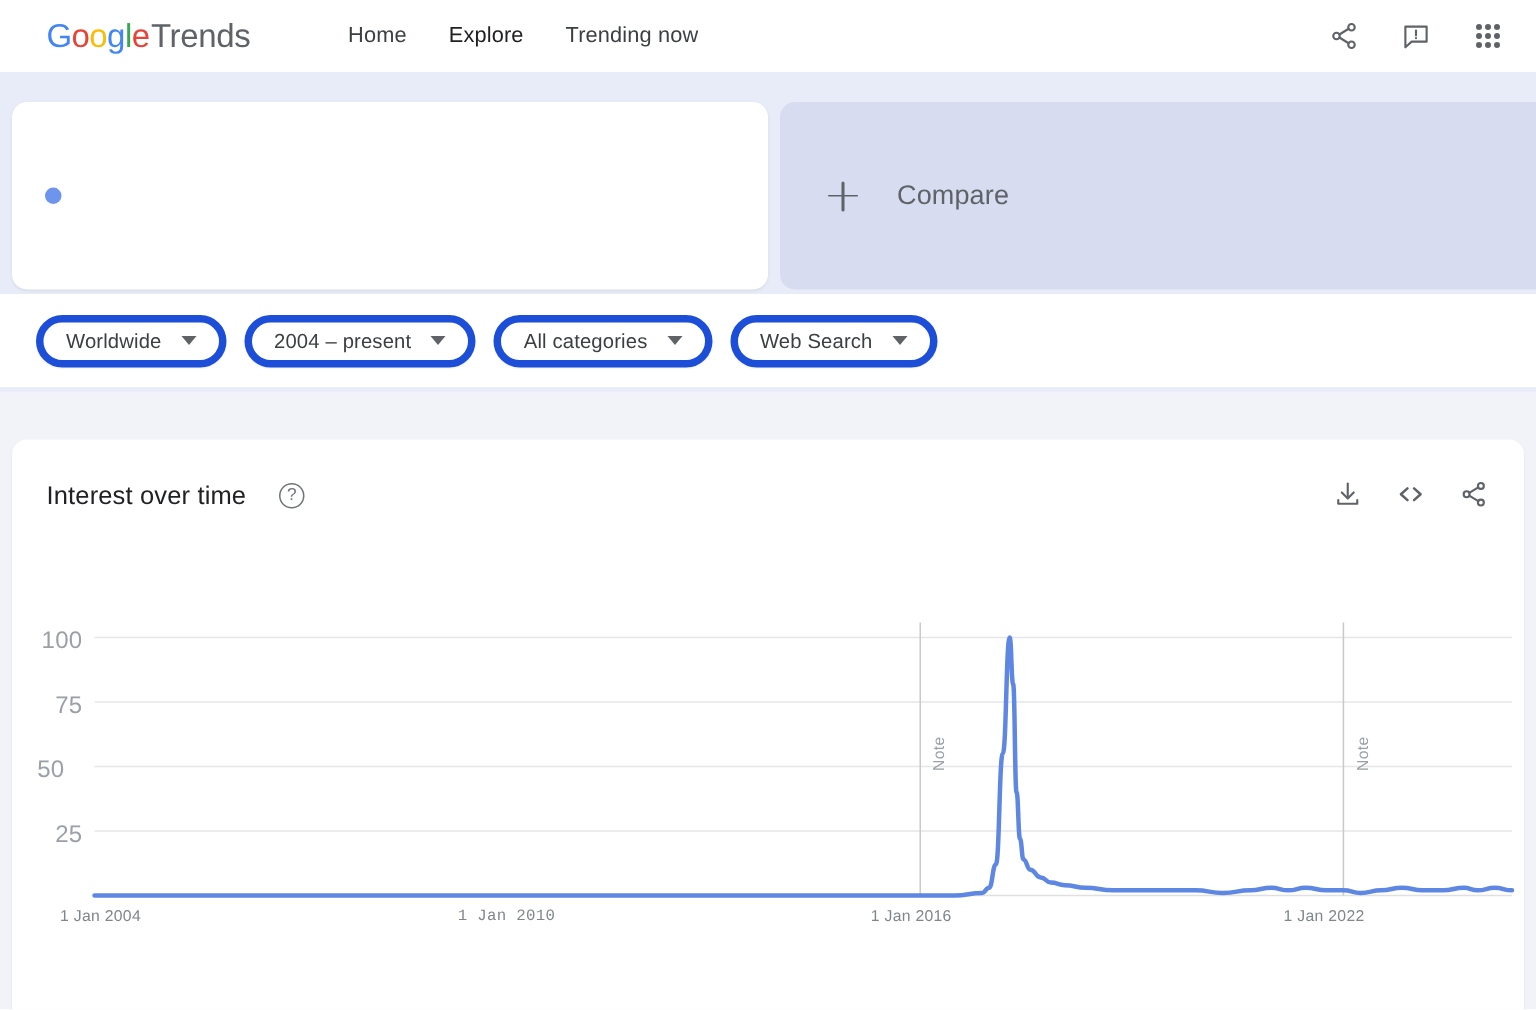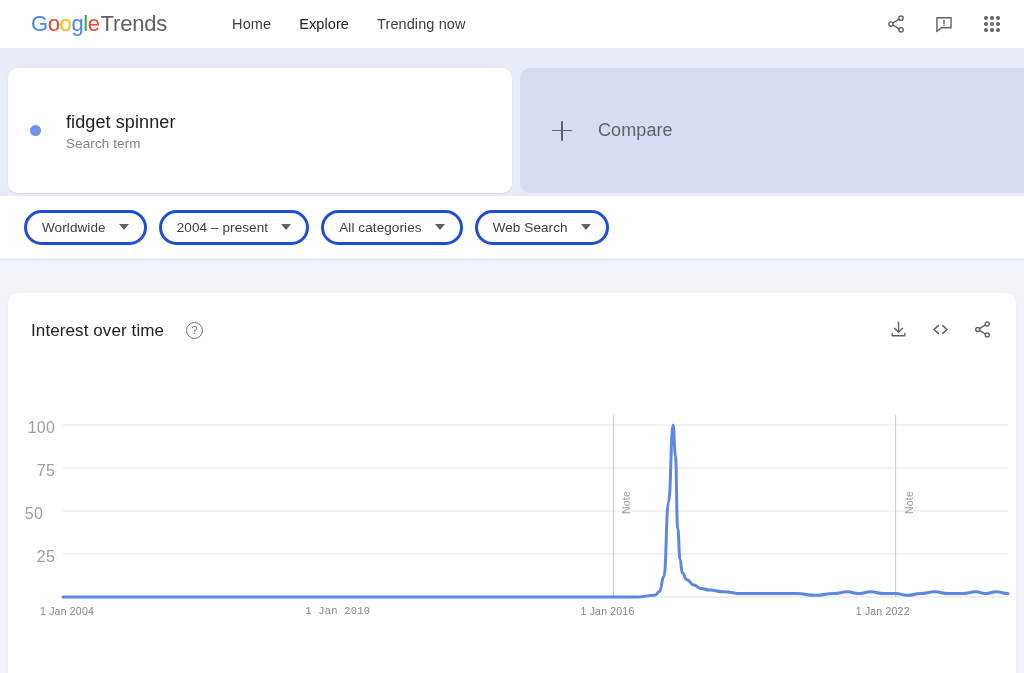--- a/index.html
+++ b/index.html
@@ -72,21 +72,21 @@
   .plus::before { left: 0; top: 9px; width: 20px; height: 1.6px; }
   .plus::after  { top: 0; left: 9px; height: 20px; width: 1.6px; }
   .comparelabel { margin-left: 26px; font-size: 18px; color: #5f6368; letter-spacing: 0.1px; }
 
   
   .filterbar {
     position: absolute; top: 196px; left: 0; width: 1024px; height: 62px;
     background: #ffffff; display: flex; align-items: center; padding-left: 24px;
   }
   .chip {
-    height: 35px; border: 3px solid #1d4ed8; border-radius: 18px; background: #fff;
+    height: 35px; border: 5px solid #1d4ed8; border-radius: 18px; background: #fff;
     display: inline-flex; align-items: center; padding: 0 15px; margin-right: 12px;
     font-size: 13.5px; color: #3c4043; cursor: pointer; letter-spacing: 0.1px;
     box-shadow: 0 1px 1px rgba(60,64,67,0.06);
   }
   .caret {
     width: 0; height: 0; margin-left: 13px;
     border-left: 5px solid transparent; border-right: 5px solid transparent;
     border-top: 6px solid #5f6368;
   }
 
@@ -176,24 +176,20 @@
             <i></i>
         </div>
       </div>
     </div>
   </div>
 
   <div class="band">
 
     <div class="termcard">
       <div class="dot"></div>
-      <div class="termtext">
-        <div class="term">fidget spinner</div>
-        <div class="sub">Search term</div>
-      </div>
     </div>
 
     <div class="comparecard">
       <span class="plus"></span>
       <span class="comparelabel">Compare</span>
     </div>
   </div>
 
   <div class="filterbar">
     <div class="chip">

